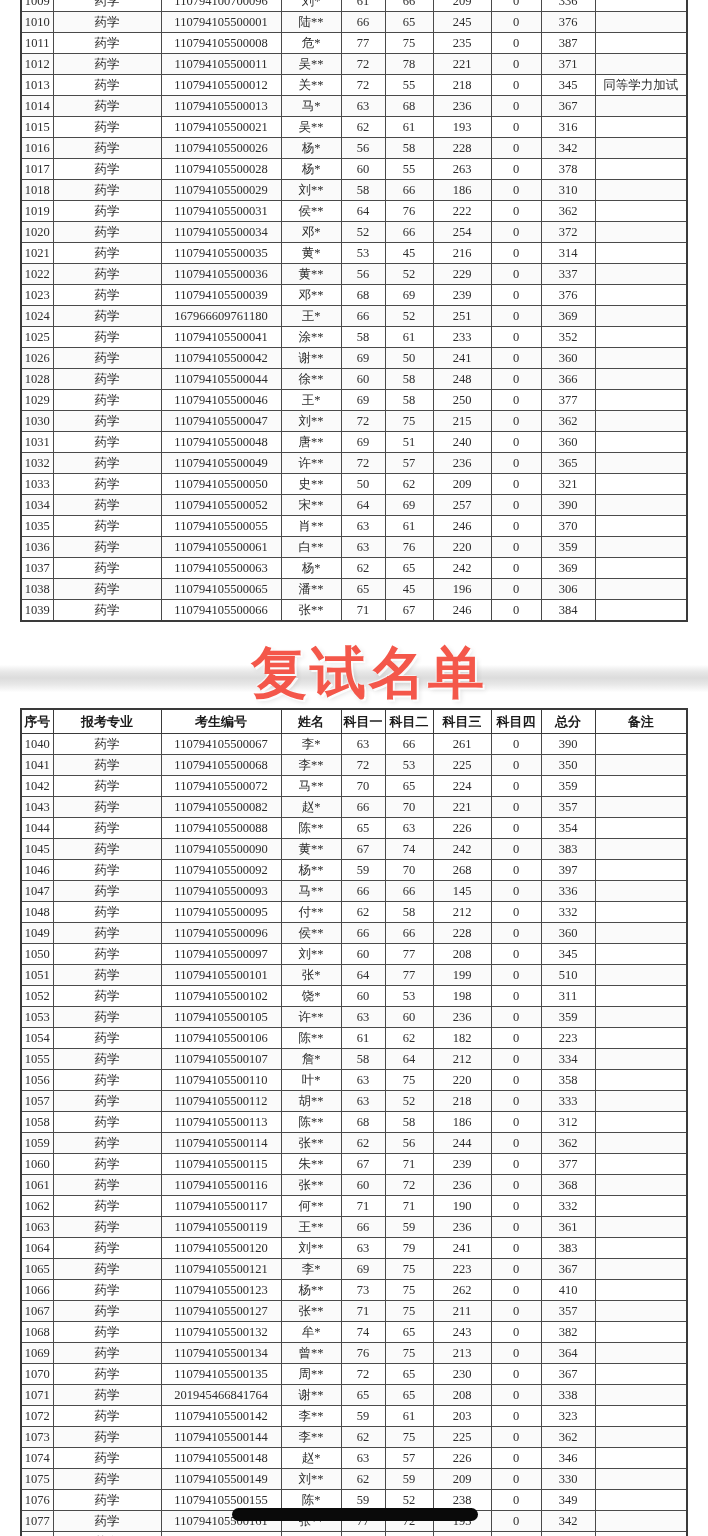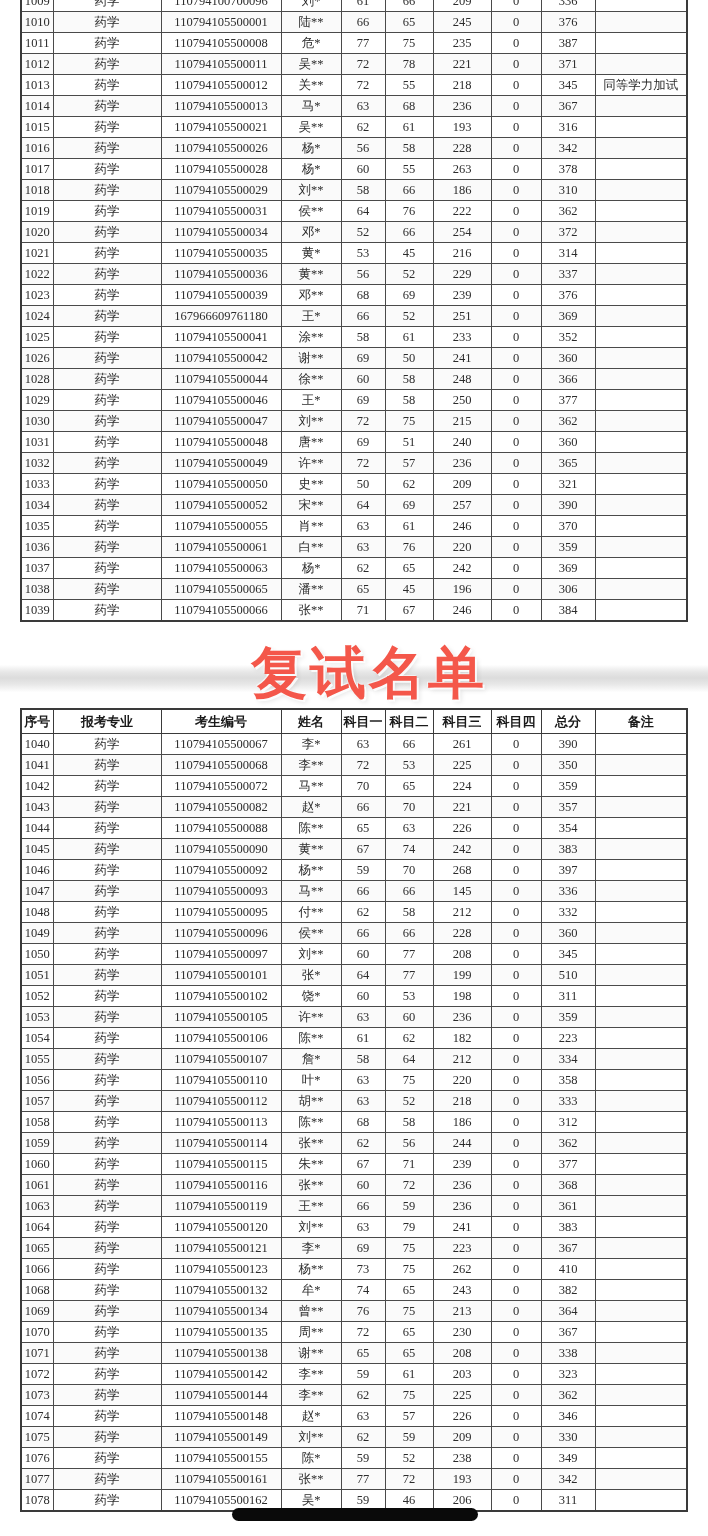--- a/index.html
+++ b/index.html
@@ -796,20 +796,32 @@
             <td>药学</td>
             <td>110794105500116</td>
             <td>张**</td>
             <td>60</td>
             <td>72</td>
             <td>236</td>
             <td>0</td>
             <td>368</td>
             <td></td>
           </tr>
+          <tr>
+            <td>1062</td>
+            <td>药学</td>
+            <td>110794105500117</td>
+            <td>何**</td>
+            <td>71</td>
+            <td>71</td>
+            <td>190</td>
+            <td>0</td>
+            <td>332</td>
+            <td></td>
+          </tr>
           <tr class="row-alt">
             <td>1063</td>
             <td>药学</td>
             <td>110794105500119</td>
             <td>王**</td>
             <td>66</td>
             <td>59</td>
             <td>236</td>
             <td>0</td>
             <td>361</td>
@@ -844,20 +856,32 @@
             <td>药学</td>
             <td>110794105500123</td>
             <td>杨**</td>
             <td>73</td>
             <td>75</td>
             <td>262</td>
             <td>0</td>
             <td>410</td>
             <td></td>
           </tr>
+          <tr class="row-alt">
+            <td>1067</td>
+            <td>药学</td>
+            <td>110794105500127</td>
+            <td>张**</td>
+            <td>71</td>
+            <td>75</td>
+            <td>211</td>
+            <td>0</td>
+            <td>357</td>
+            <td></td>
+          </tr>
           <tr>
             <td>1068</td>
             <td>药学</td>
             <td>110794105500132</td>
             <td>牟*</td>
             <td>74</td>
             <td>65</td>
             <td>243</td>
             <td>0</td>
             <td>382</td>
@@ -883,21 +907,21 @@
             <td>72</td>
             <td>65</td>
             <td>230</td>
             <td>0</td>
             <td>367</td>
             <td></td>
           </tr>
           <tr class="row-alt">
             <td>1071</td>
             <td>药学</td>
-            <td>110794105500138</td>
+            <td>201945466841764</td>
             <td>谢**</td>
             <td>65</td>
             <td>65</td>
             <td>208</td>
             <td>0</td>
             <td>338</td>
             <td></td>
           </tr>
           <tr>
             <td>1072</td>

